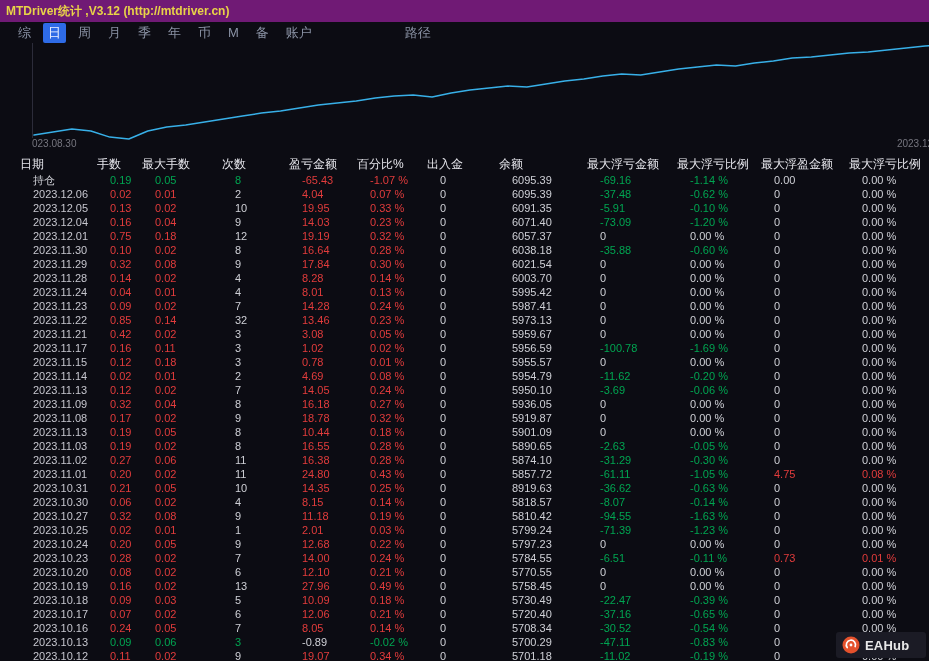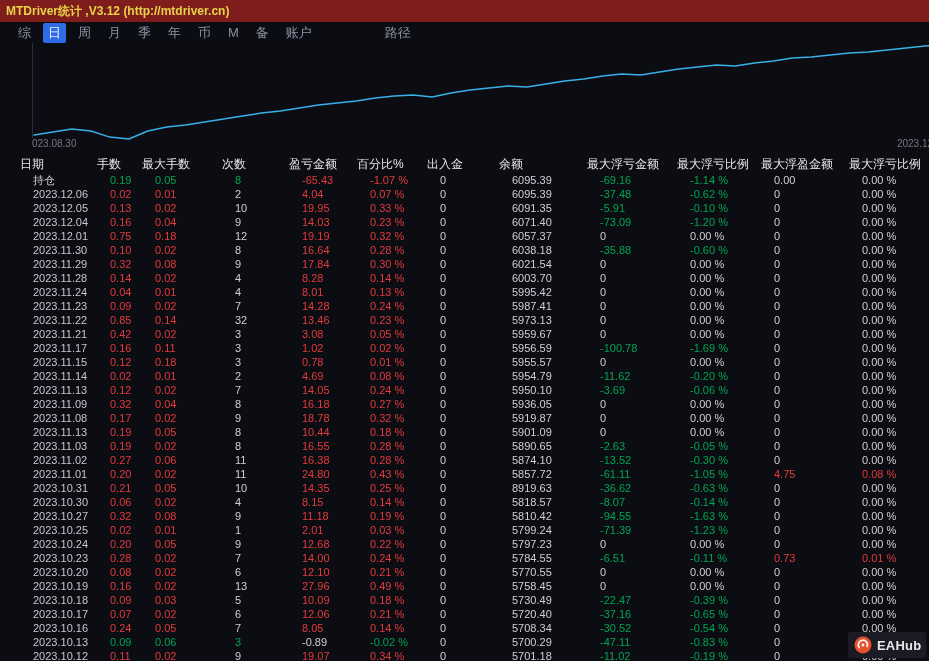--- a/index.html
+++ b/index.html
@@ -4,36 +4,36 @@
 <style>
   html,body{margin:0;padding:0;}
   body{
     width:929px;height:661px;overflow:hidden;position:relative;
     background:#0c0c13;
     font-family:"Liberation Sans","DejaVu Sans",sans-serif;
     -webkit-font-smoothing:antialiased;
   }
   .titlebar{
     position:absolute;top:0;left:0;right:0;height:22px;
-    background:#7f1d1d;
+    background:#701a75;
   }
   .title{
     color:#e8d348;font-size:12px;font-weight:bold;line-height:22px;padding-left:6px;display:inline-block;
   }
   .toolbar{
     position:absolute;top:22px;left:0;right:0;height:21px;
     display:flex;align-items:center;padding-left:13px;
   }
   .tabs{display:flex;align-items:center;}
   .tab{
     color:#8a92a4;font-size:13px;padding:1px 5px;margin-right:7px;
     border-radius:2px;cursor:default;white-space:nowrap;
   }
   .tab.selected{background:#2e6be6;color:#eef2ff;}
-  .tab-path{margin-left:56px;}
+  .tab-path{margin-left:76px;}
   .chart-wrap{position:absolute;top:43px;left:0;width:929px;height:107px;margin-left:24px;}
   .chart-wrap svg{position:absolute;top:0;left:0;}
   .chart-axis{position:absolute;left:8px;top:0;height:95px;width:1px;background:#2c2c3a;}
   .chart-label-left{position:absolute;left:8px;bottom:1px;font-size:10px;color:#76767f;}
   .chart-label-right{position:absolute;right:6px;bottom:1px;font-size:10px;color:#76767f;}
   .table-header{
     position:absolute;top:156px;left:0;height:17px;line-height:17px;
     display:grid;grid-template-columns:77px 45px 80px 67px 68px 70px 72px 88px 90px 84px 88px 92px;
     padding-left:20px;font-size:12px;color:#e6e6ec;
   }
@@ -43,21 +43,21 @@
   .tr{
     display:grid;grid-template-columns:77px 45px 80px 67px 68px 70px 72px 88px 90px 84px 88px 92px;
     height:14px;line-height:14px;font-size:11px;margin-left:25px;
   }
   .td{overflow:hidden;white-space:nowrap;}
   .c-r{color:#e23c3c;}
   .c-g{color:#00a551;}
   .c-w{color:#cfd0d6;}
   .c-d{color:#c6c6ce;}
   .eahub{
-    position:absolute;right:3px;bottom:3px;width:78px;height:26px;
+    position:absolute;right:3px;bottom:3px;width:90px;height:26px;
     background:#1b1b25;border-radius:3px;
     display:flex;align-items:center;gap:5px;padding:0 6px;box-sizing:border-box;cursor:pointer;
   }
   .eahub-icon{width:18px;height:18px;flex:0 0 auto;}
   .eahub-text{color:#e8e8e8;font-size:13px;font-weight:bold;letter-spacing:0.2px;}
 </style>
 </head>
 <body>
 
 <div class="app">
@@ -388,21 +388,21 @@
       </div>
       <div class="tr">
         <div class="td c-d">2023.11.02</div>
         <div class="td c-r">0.27</div>
         <div class="td c-r">0.06</div>
         <div class="td c-w">11</div>
         <div class="td c-r">16.38</div>
         <div class="td c-r">0.28 %</div>
         <div class="td c-w">0</div>
         <div class="td c-w">5874.10</div>
-        <div class="td c-g">-13.52</div>
+        <div class="td c-g">-31.29</div>
         <div class="td c-g">-0.30 %</div>
         <div class="td c-w">0</div>
         <div class="td c-w">0.00 %</div>
       </div>
       <div class="tr">
         <div class="td c-d">2023.11.01</div>
         <div class="td c-r">0.20</div>
         <div class="td c-r">0.02</div>
         <div class="td c-w">11</div>
         <div class="td c-r">24.80</div>

